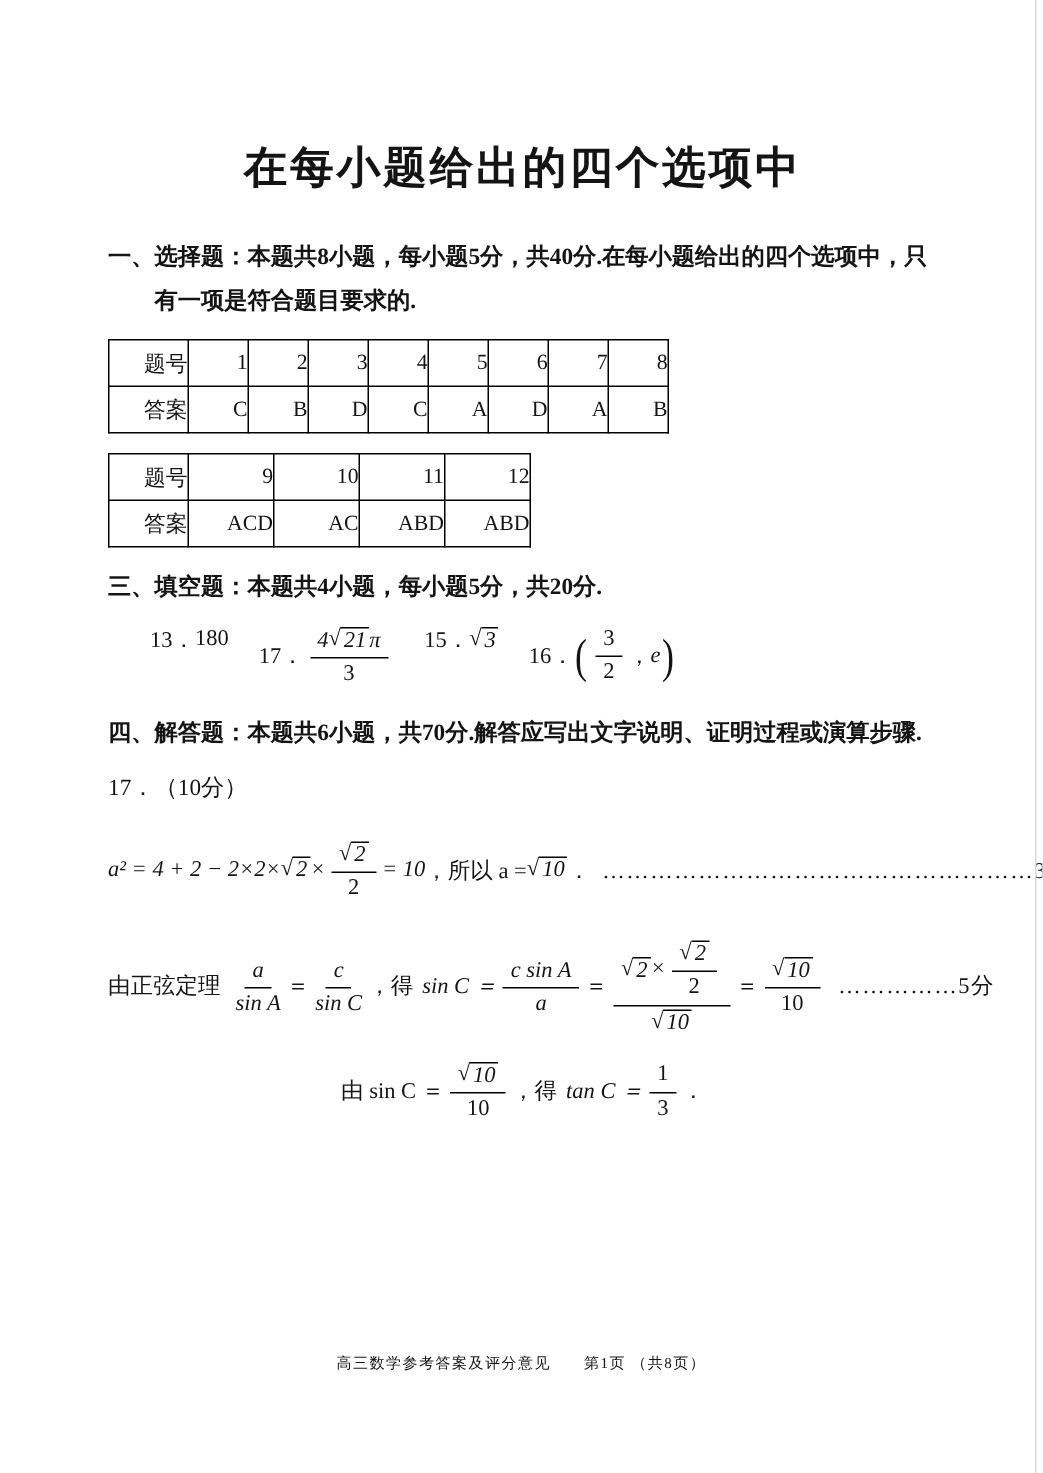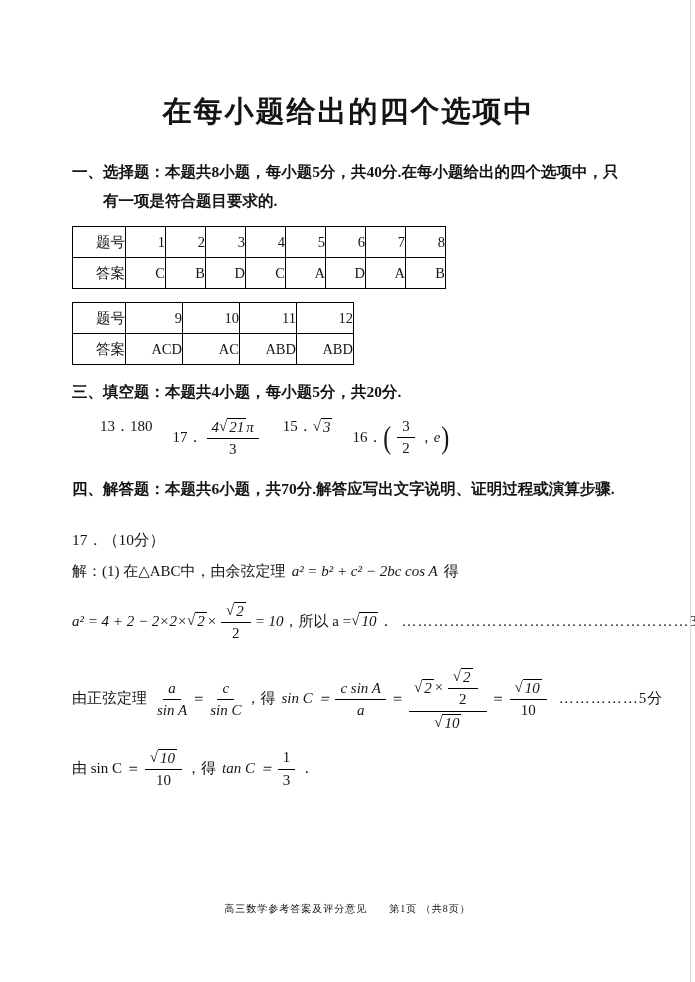--- a/index.html
+++ b/index.html
@@ -66,23 +66,23 @@
 
   .fillin {
     display:flex; align-items:flex-start; gap:20px;
     padding-left:28px; margin:10px 0 4px 0;
     font-size:15px; min-height:54px;
   }
   .fillin .item { display:inline-flex; align-items:center; }
   .bigparen { font-size:32px; font-weight:400; font-style:normal; transform:scaleX(0.75); }
 
   .sp-t8  { margin-top:8px; }
-  .sp-t10 { margin-top:22px; }
+  .sp-t10 { margin-top:8px; }
   .sp-t12 { margin-top:0; }
-  .sp-t16 { margin-top:16px; }
+  .sp-t16 { margin-top:16px;justify-content:center; }
   .sp-t20 { margin-top:20px; }
   .sp-t24 { margin-top:24px; }
 
   .footer {
     position:absolute; left:0; bottom:66px; width:100%;
     text-align:center; font-size:10px; letter-spacing:1px;
   }
 </style>
 </head>
 <body>
@@ -179,25 +179,20 @@
       <span class="cn">，</span>
       <span class="mi">e</span>
       <span class="bigparen">)</span>
     </span>
   </div>
 
   <p class="heading sp-t12">四、解答题：本题共6小题，共70分.解答应写出文字说明、证明过程或演算步骤.</p>
 
   <p class="plain sp-t10">17．（10分）</p>
 
-  <div class="mathline sp-t8">
-    <span class="cn gap-r">解：(1) 在△ABC中，由余弦定理</span>
-    <span class="mi gap-r">a² = b² + c² − 2bc cos A</span>
-    <span class="cn">得</span>
-  </div>
 
   <div class="mathline sp-t20">
     <span class="mi">a² = 4 + 2 − 2×2×</span>
     <span class="sqrt">
       <span class="rsign">√</span>
       <span class="rbody">2</span>
     </span>
     <span class="mi">×</span>
     <span class="frac">
       <span class="num">

